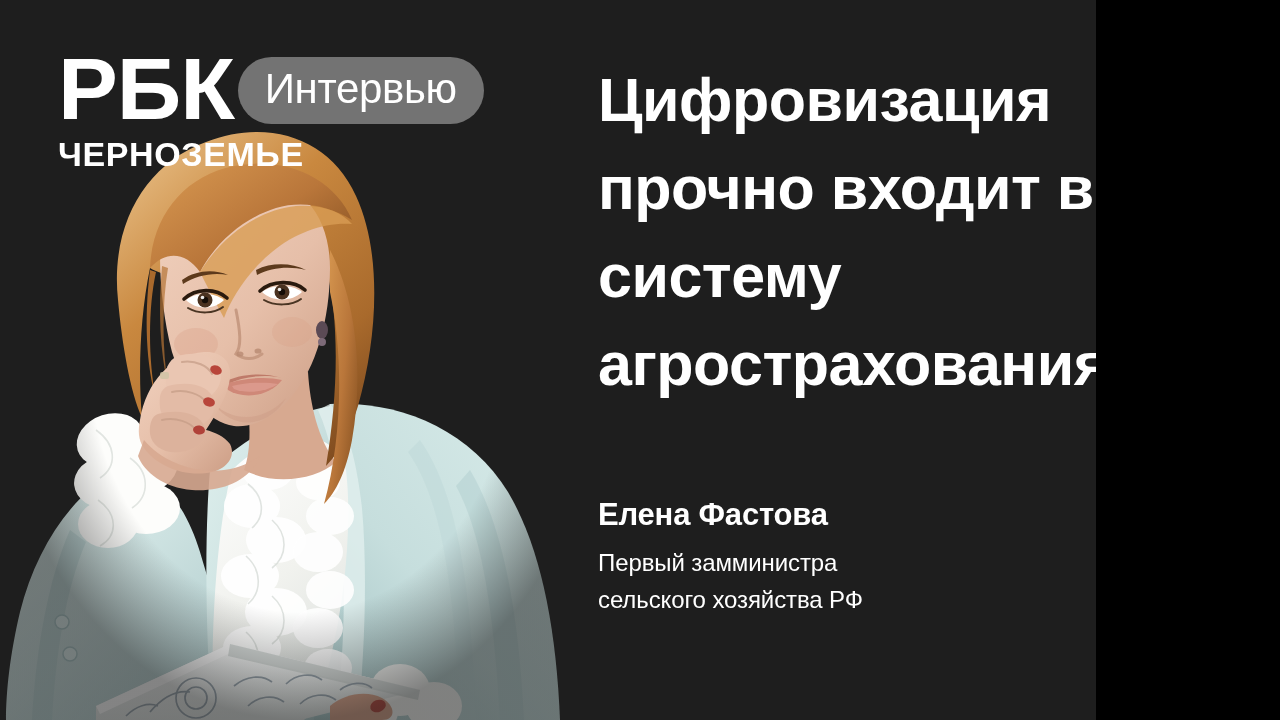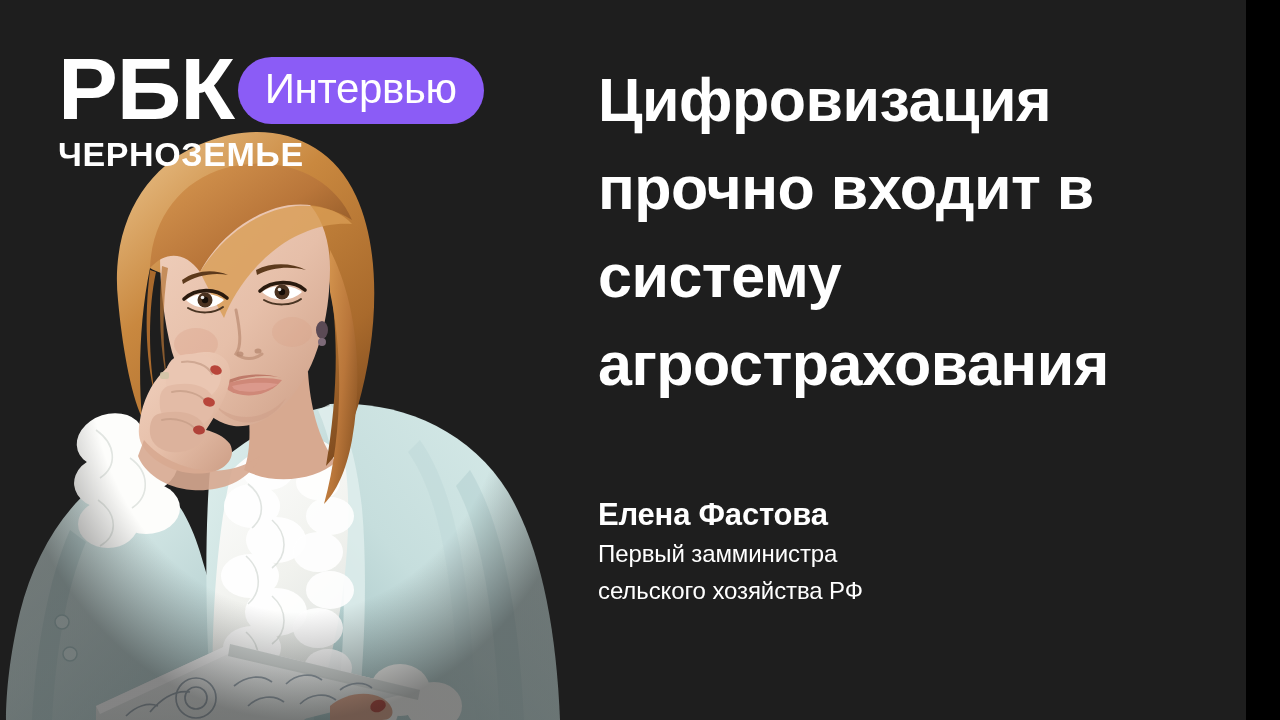--- a/index.html
+++ b/index.html
@@ -5,21 +5,21 @@
 <style>
   html, body {
     margin: 0;
     padding: 0;
     background: #000;
   }
   * { box-sizing: border-box; }
 
   .stage {
     position: relative;
-    width: 1246px;
+    width: 1096px;
     height: 720px;
     overflow: hidden;
     background: #1e1e1e;
     font-family: "Liberation Sans", sans-serif;
     -webkit-font-smoothing: antialiased;
   }
 
   
   .brand {
     position: absolute;
@@ -87,21 +87,21 @@
     top: 496px;
     width: 620px;
     z-index: 30;
     color: #ffffff;
   }
   .caption-name {
     font-size: 31px;
     font-weight: 700;
     line-height: 1.2;
     letter-spacing: -0.2px;
-    margin-bottom: 2px;
+    margin-bottom: 11px;
   }
   .caption-role {
     font-size: 24px;
     font-weight: 400;
     line-height: 37px;
     letter-spacing: -0.1px;
     white-space: pre-line;
   }
 
   
@@ -321,21 +321,21 @@
       <path d="M 330 706 C 344 694 366 690 382 698 C 396 706 396 720 382 720 L 330 720 Z" fill="#d49f86"></path>
       <ellipse cx="378" cy="706" rx="8" ry="6" fill="#b0443a" transform="rotate(-20 378 706)"></ellipse>
 
       <rect x="0" y="0" width="600" height="720" fill="url(#edgeFade)"></rect>
     </svg>
   </div>
 
   <div class="brand">
     <div class="brand-row">
       <span class="brand-logo">РБК</span>
-      <span class="brand-badge" style="background: #8b5cf6;">Интервью</span>
+      <span class="brand-badge" style="background: #737373;">Интервью</span>
     </div>
     <div class="brand-sub">ЧЕРНОЗЕМЬЕ</div>
   </div>
 
   <div class="headline">Цифровизация
 прочно входит в
 систему
 агрострахования</div>
 
   <div class="caption">

